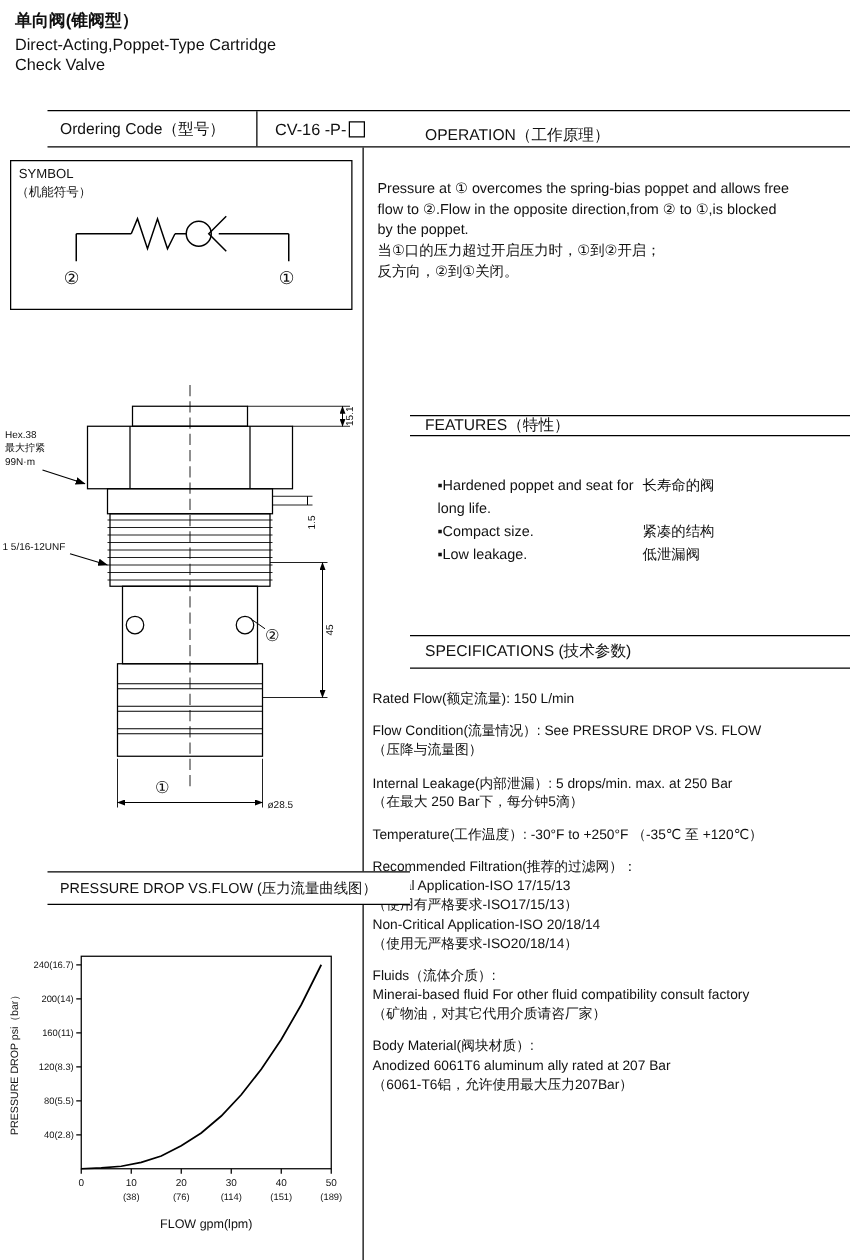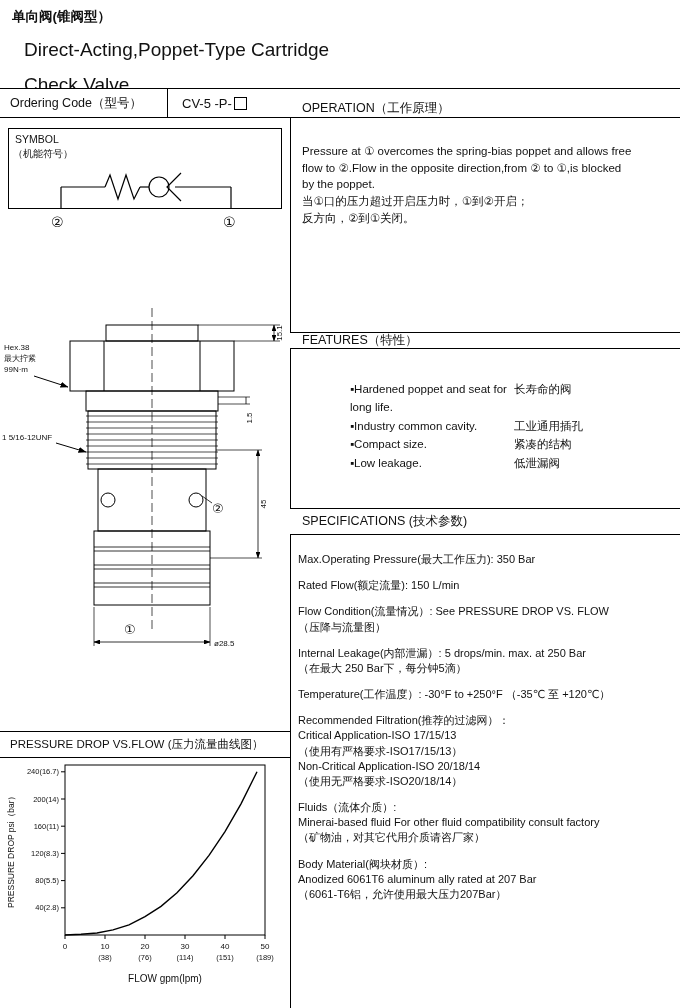--- a/index.html
+++ b/index.html
@@ -6,37 +6,37 @@
   body{
     width:680px;height:1008px;position:relative;background:#fff;color:#111;
     font-family:"Liberation Sans","DejaVu Sans",sans-serif;font-size:12px;
     overflow:hidden;
   }
   .abs{position:absolute;}
   .pre{white-space:pre-line;}
   
   .hdr{left:12px;top:8px;}
   .hdr .zh{font-size:13.5px;font-weight:bold;margin:0 0 2px 0;}
-  .hdr .en{font-size:19px;line-height:1.22;margin:12px;}
-  
-  .band{border-top:1px solid #000;border-bottom:1px solid #000;display:flex;align-items:center;box-sizing:border-box;background:#fff;}
+  .hdr .en{font-size:13px;line-height:1.22;margin:0;}
+  
+  .band{border-top:1px solid #000;border-bottom:1px solid #000;display:flex;align-items:center;box-sizing:border-box;background:#fff;margin-left:38px;}
   .band .t{font-size:12.5px;}
   .ordering-band{left:0;top:88px;width:290px;height:30px;}
   .ordering-band .cell1{width:168px;height:100%;display:flex;align-items:center;padding-left:10px;box-sizing:border-box;border-right:1px solid #000;}
   .ordering-band .cell2{display:flex;align-items:center;padding-left:14px;font-size:13px;}
   .optbox{display:inline-block;width:11px;height:11px;border:1px solid #000;margin-left:2px;}
   .operation-band{left:290px;top:88px;width:390px;height:30px;padding-left:12px;align-items:flex-end;}
   .features-band{left:290px;top:332px;width:390px;height:17px;padding-left:12px;}
   .specs-band{left:290px;top:508px;width:390px;height:27px;padding-left:12px;align-items:center;}
-  .pressure-band{left:0;top:731px;width:290px;height:27px;padding-left:10px;}
+  .pressure-band{left:0;top:697px;width:290px;height:27px;padding-left:10px;}
   .pressure-band .t{font-size:11.5px;}
   
   .vline{left:290px;top:88px;width:0;height:920px;border-left:1px solid #000;}
   
-  .symbolbox{left:8px;top:128px;width:274px;height:81px;border:1px solid #000;box-sizing:border-box;}
+  .symbolbox{left:8px;top:128px;width:274px;height:120px;border:1px solid #000;box-sizing:border-box;}
   .symbolbox .lbl{position:absolute;left:6px;top:4px;font-size:10.5px;}
   .symbolbox .lbl2{position:absolute;left:4px;top:18px;font-size:10px;}
   
   .opbody{left:302px;top:143px;width:370px;font-size:11.5px;line-height:1.45;}
   .featlist{left:302px;top:380px;width:372px;}
   .featrow{display:flex;font-size:11.5px;line-height:1.6;margin-left:48px;}
   .featrow .en{flex:1;}
   .featrow .zh{width:160px;}
   .speclist{left:298px;top:552px;width:378px;}
   .specitem{font-size:11px;line-height:1.38;margin-bottom:11px;}
@@ -53,21 +53,21 @@
   <div class="en">Check Valve</div>
 </div>
 
 <div class="abs vline"></div>
 
 <div class="abs band ordering-band">
   <div class="cell1">
     <span class="t">Ordering Code（型号）</span>
   </div>
   <div class="cell2">
-    <span>CV-5 -P-</span>
+    <span>CV-16 -P-</span>
     <span class="optbox"></span>
   </div>
 </div>
 
 <div class="abs band operation-band">
   <span class="t">OPERATION（工作原理）</span>
 </div>
 <div class="abs opbody pre">Pressure at ① overcomes the spring-bias poppet and allows free
 flow to ②.Flow in the opposite direction,from ② to ①,is blocked
 by the poppet.
@@ -173,38 +173,33 @@
 
 <div class="abs band features-band">
   <span class="t">FEATURES（特性）</span>
 </div>
 <div class="abs featlist">
     <div class="featrow">
     <span class="en">▪Hardened poppet and seat for long life.</span>
     <span class="zh">长寿命的阀</span>
   </div>
     <div class="featrow">
-    <span class="en">▪Industry common cavity.</span>
-    <span class="zh">工业通用插孔</span>
-  </div>
-    <div class="featrow">
     <span class="en">▪Compact size.</span>
     <span class="zh">紧凑的结构</span>
   </div>
     <div class="featrow">
     <span class="en">▪Low leakage.</span>
     <span class="zh">低泄漏阀</span>
   </div>
   </div>
 
 <div class="abs band specs-band">
   <span class="t">SPECIFICATIONS (技术参数)</span>
 </div>
 <div class="abs speclist">
-    <div class="specitem pre">Max.Operating Pressure(最大工作压力): 350 Bar</div>
     <div class="specitem pre">Rated Flow(额定流量): 150 L/min</div>
     <div class="specitem pre">Flow Condition(流量情况）: See PRESSURE DROP VS. FLOW
 （压降与流量图）</div>
     <div class="specitem pre">Internal Leakage(内部泄漏）: 5 drops/min. max. at 250 Bar
 （在最大 250 Bar下，每分钟5滴）</div>
     <div class="specitem pre">Temperature(工作温度）: -30°F to +250°F （-35℃ 至 +120℃）</div>
     <div class="specitem pre">Recommended Filtration(推荐的过滤网）：
 Critical Application-ISO 17/15/13
 （使用有严格要求-ISO17/15/13）
 Non-Critical Application-ISO 20/18/14

